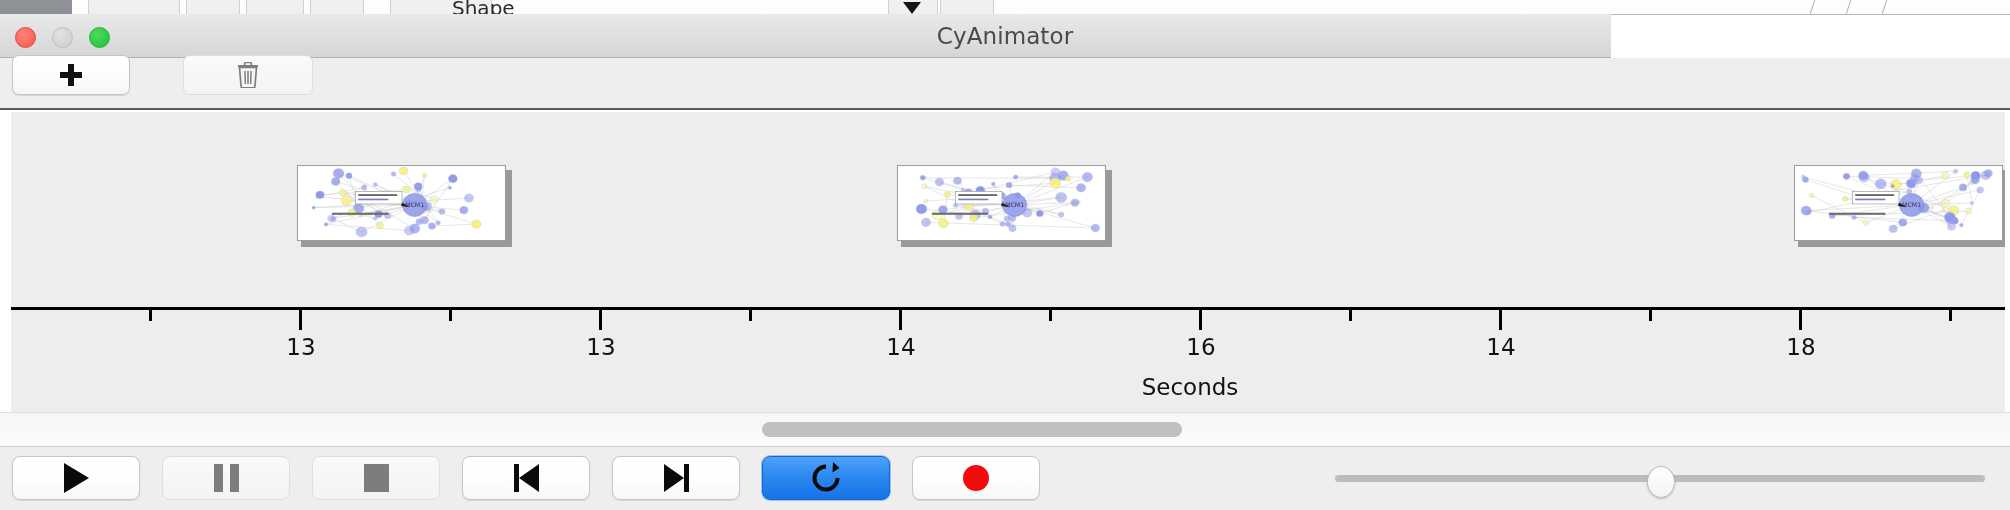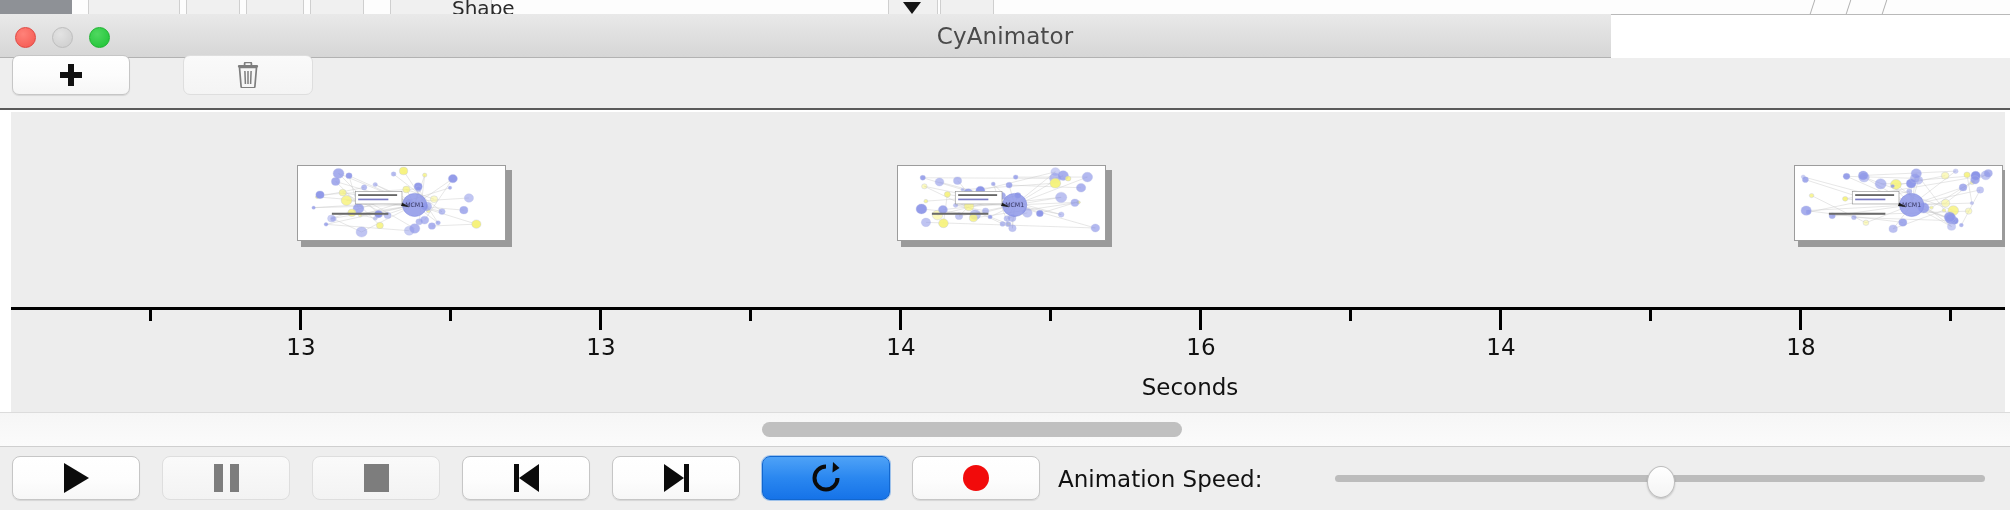--- a/index.html
+++ b/index.html
@@ -766,21 +766,20 @@
           <path d="M17 5.5 a11.5 11.5 0 1 0 11.5 11.5" fill="none" stroke="#0b0b0b" stroke-width="4" stroke-linecap="butt"></path>
           <path d="M24.0 1.0 L30.5 7.0 L23.5 11.5 Z" fill="#0b0b0b"></path>
         </svg>
       </span>
     </div>
 
     <div class="tbtn" style="left:912px;width:128px;">
       <span class="record-icon"></span>
     </div>
 
-    <div class="speed-label">Animation Speed:</div>
 
     <div class="slider">
       <div class="slider-track"></div>
       <div class="slider-thumb" id="speed-thumb" style="left: 312px;"></div>
     </div>
   </div>
 
 </div>
 
 </body></html>

